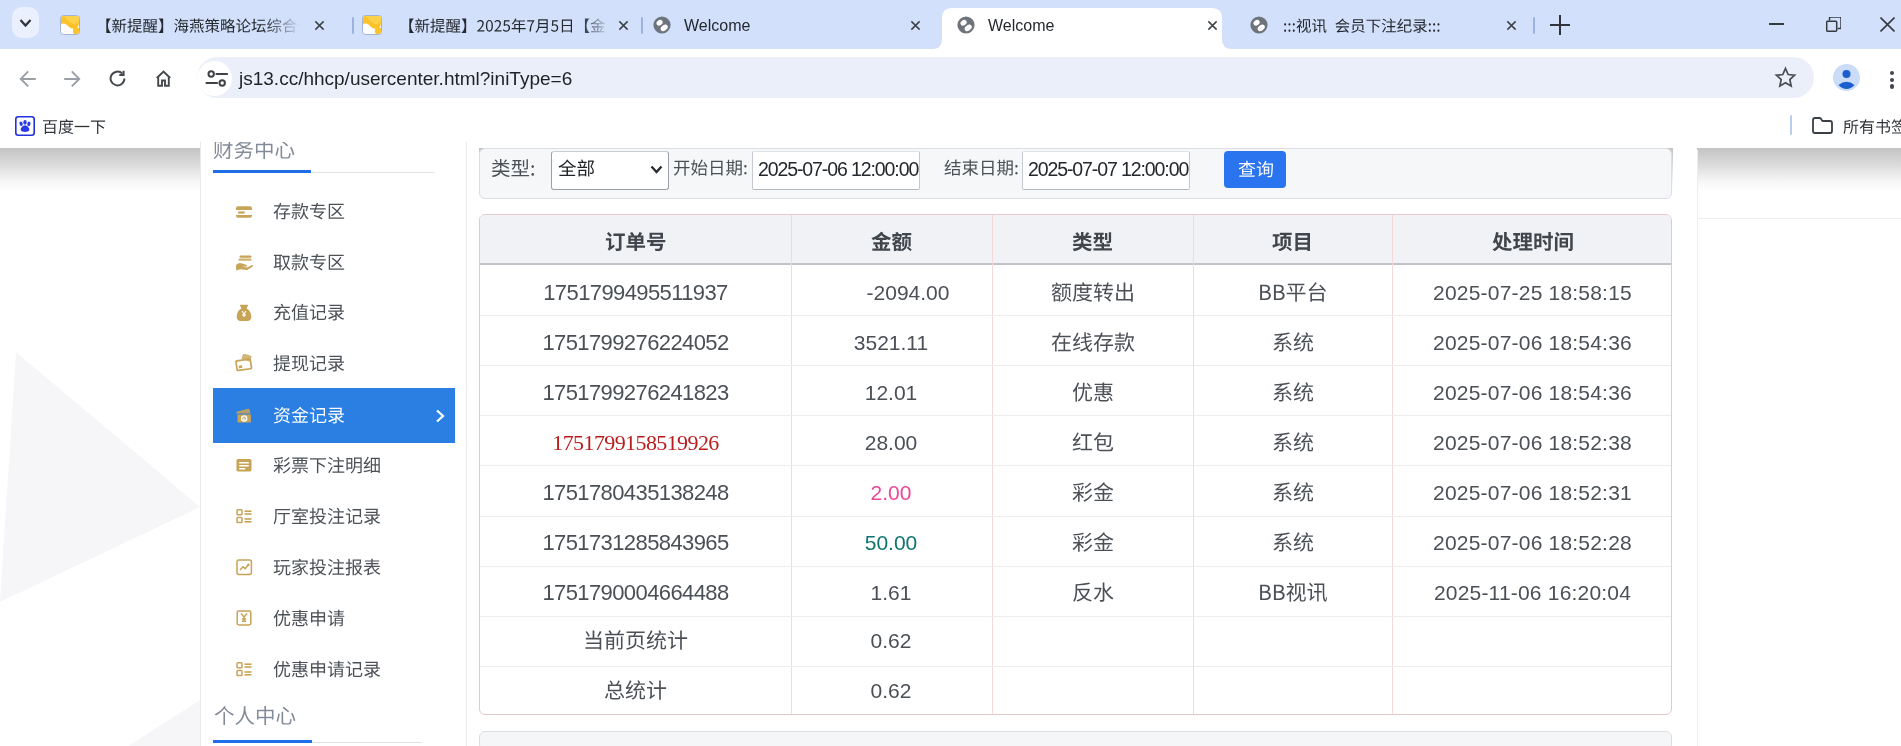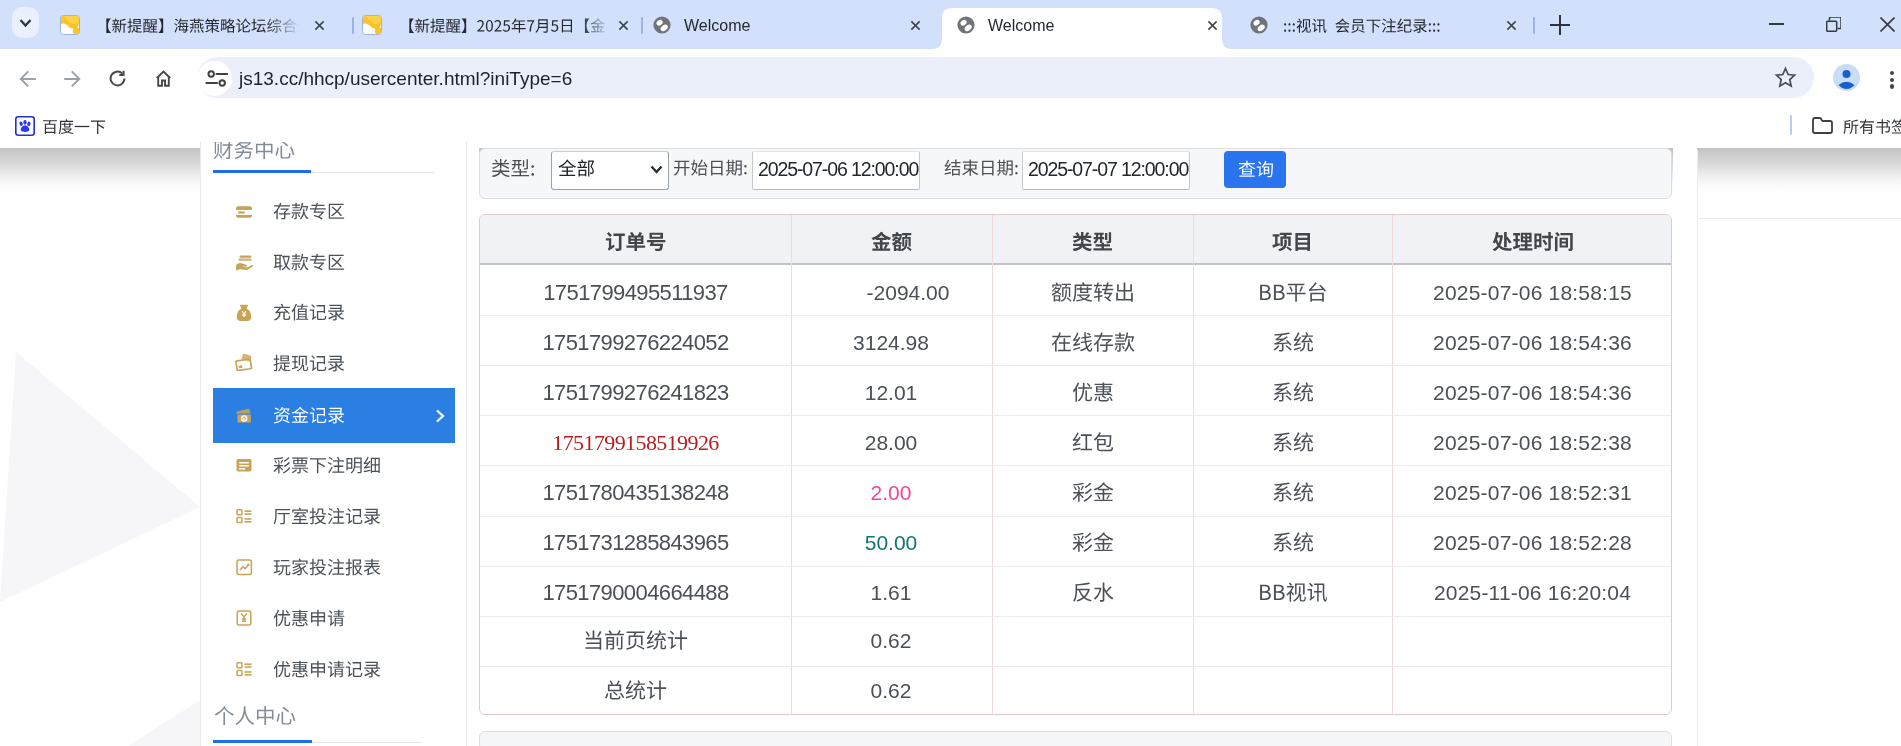--- a/index.html
+++ b/index.html
@@ -412,23 +412,23 @@
         </g>
       </svg>
       <svg class="ab " style="left:777.7px;top:62.5px" width="69.6" height="29">
         <g transform="translate(0,22.02) scale(0.021000,-0.021000)" fill="#4b5056">
           <use href="#r42" x="0"></use>
           <use href="#r42" x="657"></use>
           <use href="#r5e73" x="1314"></use>
           <use href="#r53f0" x="2314"></use>
         </g>
       </svg>
-      <div class="ab nw" style="left:1052.5px;top:77.8px;font-size:21px;color:#4b5056;font-weight:400;font-family:'Liberation Sans', sans-serif;letter-spacing:0.2px;transform:translate(-50%,-50%)">2025-07-06 18:58:15</div>
+      <div class="ab nw" style="left:1052.5px;top:77.8px;font-size:21px;color:#4b5056;font-weight:400;font-family:'Liberation Sans', sans-serif;letter-spacing:0.2px;transform:translate(-50%,-50%)">2025-07-25 18:58:15</div>
       <div class="ab nw" style="left:155.5px;top:127.89999999999999px;font-size:22px;color:#4b5056;font-weight:400;font-family:'Liberation Sans', sans-serif;letter-spacing:-0.6px;transform:translate(-50%,-50%)">1751799276224052</div>
-      <div class="ab nw" style="left:411px;top:127.89999999999999px;font-size:21px;color:#4b5056;font-weight:400;font-family:'Liberation Sans', sans-serif;transform:translate(-50%,-50%)">3124.98</div>
+      <div class="ab nw" style="left:411px;top:127.89999999999999px;font-size:21px;color:#4b5056;font-weight:400;font-family:'Liberation Sans', sans-serif;transform:translate(-50%,-50%)">3521.11</div>
       <svg class="ab " style="left:570.5px;top:112.6px" width="84.0" height="29">
         <g transform="translate(0,22.02) scale(0.021000,-0.021000)" fill="#4b5056">
           <use href="#r5728" x="0"></use>
           <use href="#r7ebf" x="1000"></use>
           <use href="#r5b58" x="2000"></use>
           <use href="#r6b3e" x="3000"></use>
         </g>
       </svg>
       <svg class="ab " style="left:791.5px;top:112.6px" width="42.0" height="29">
         <g transform="translate(0,22.02) scale(0.021000,-0.021000)" fill="#4b5056">

